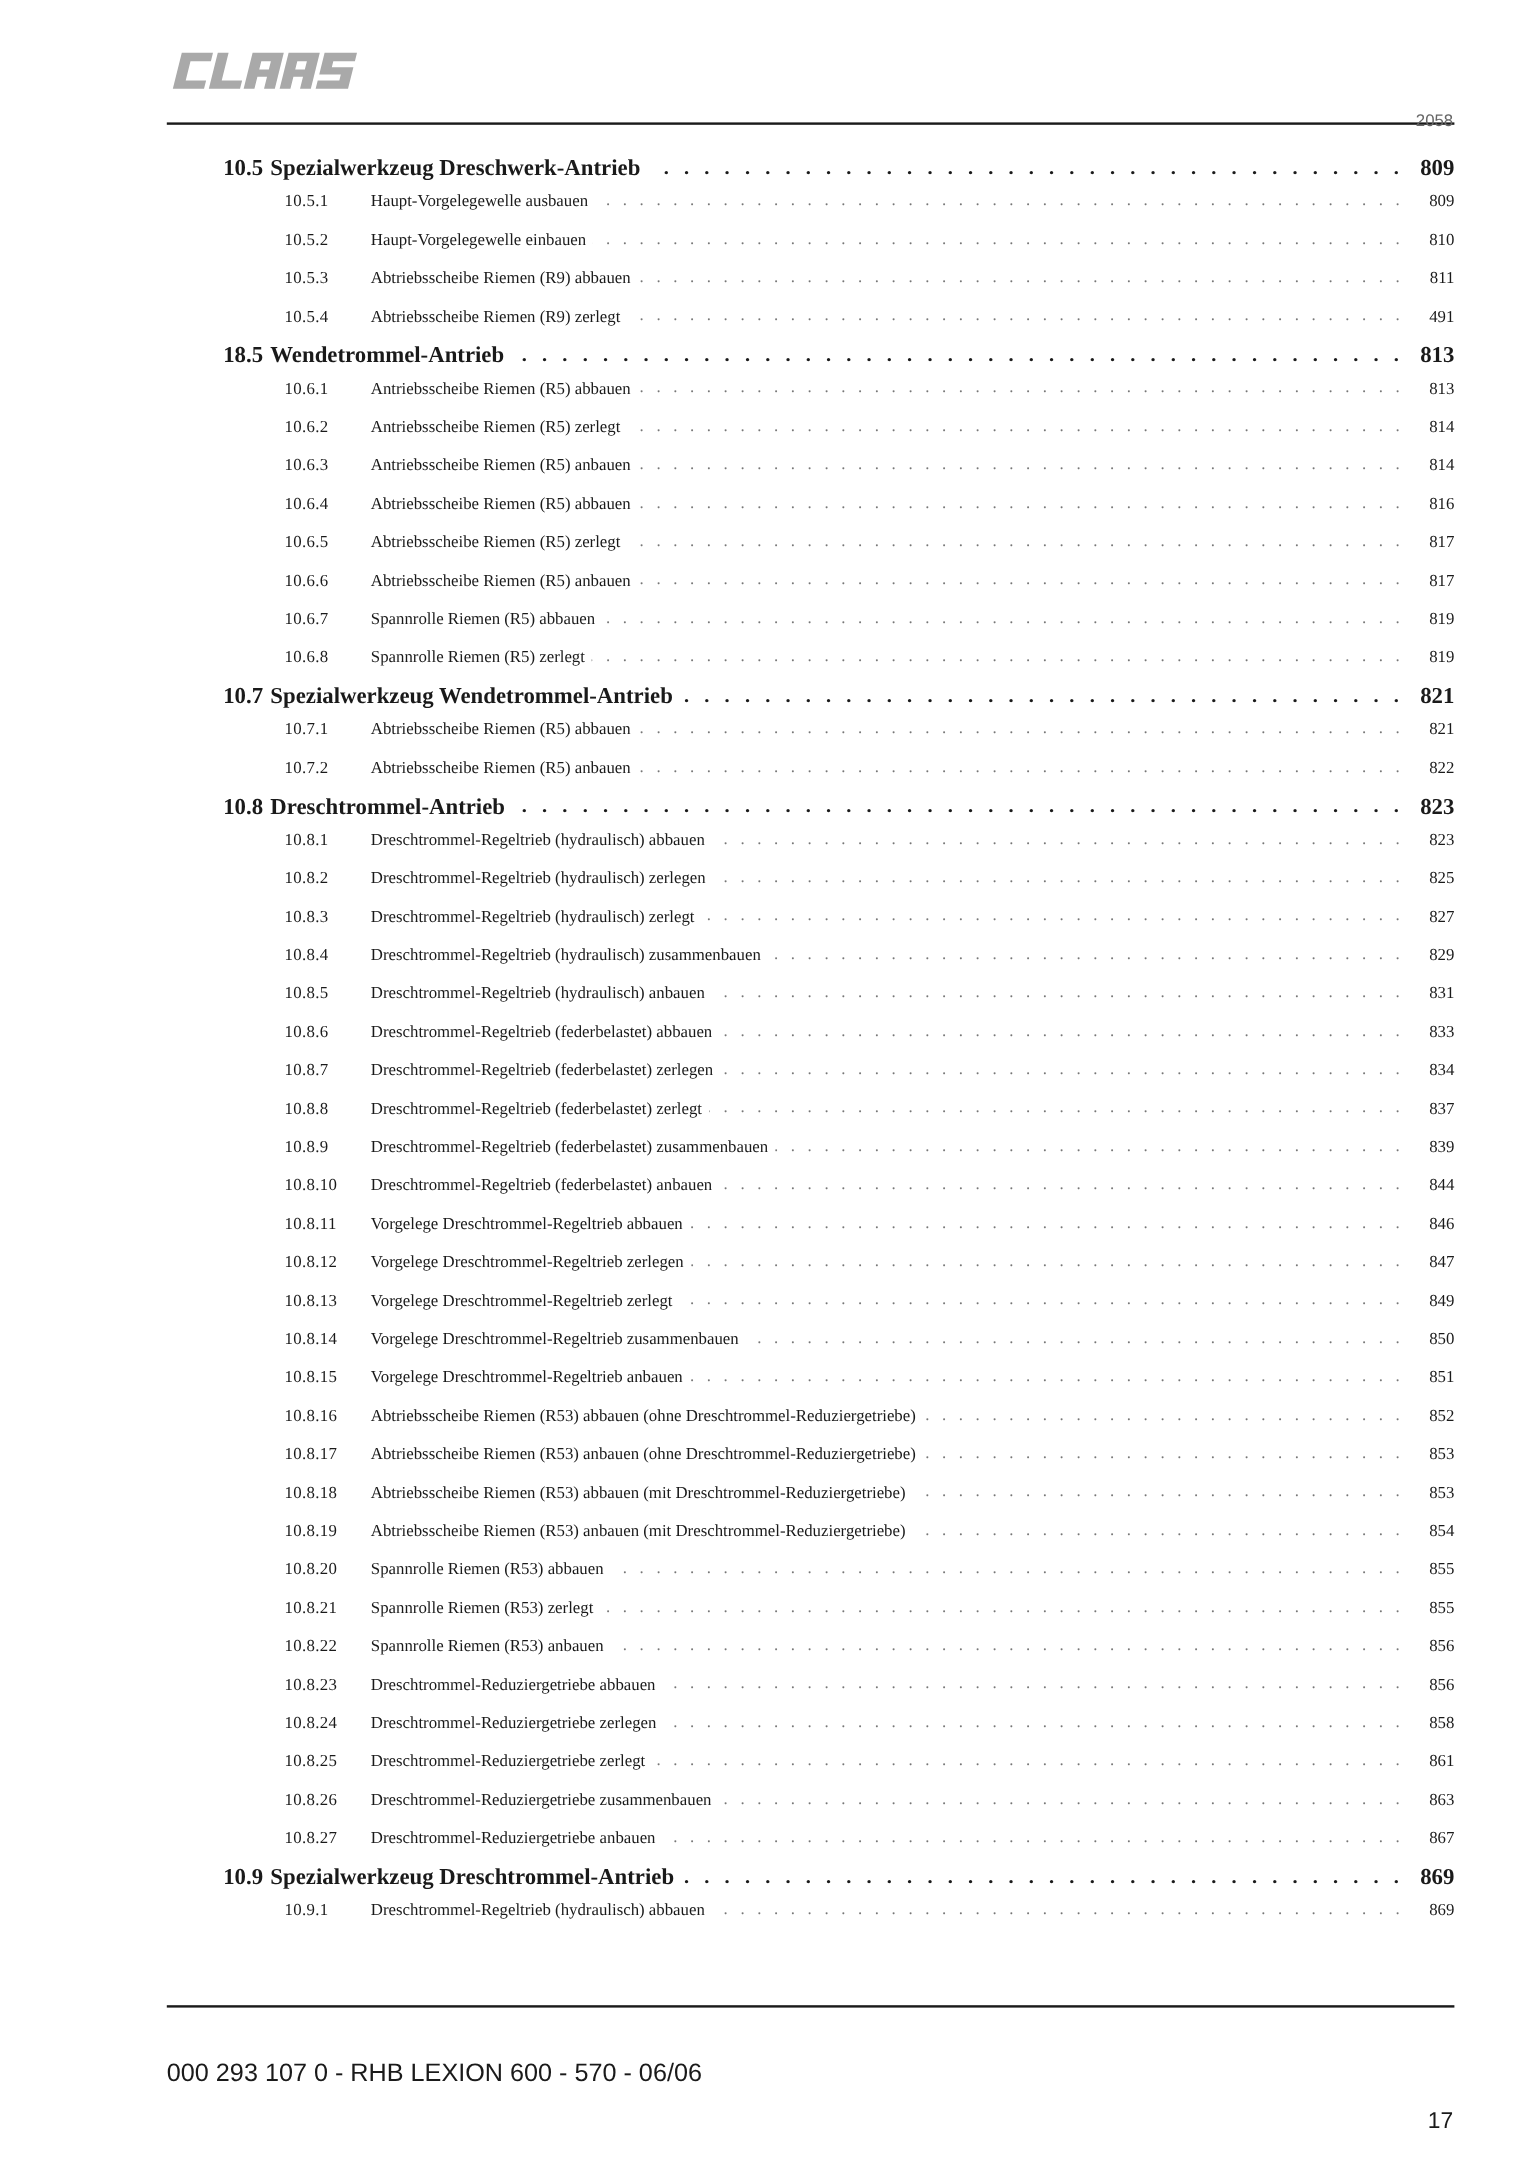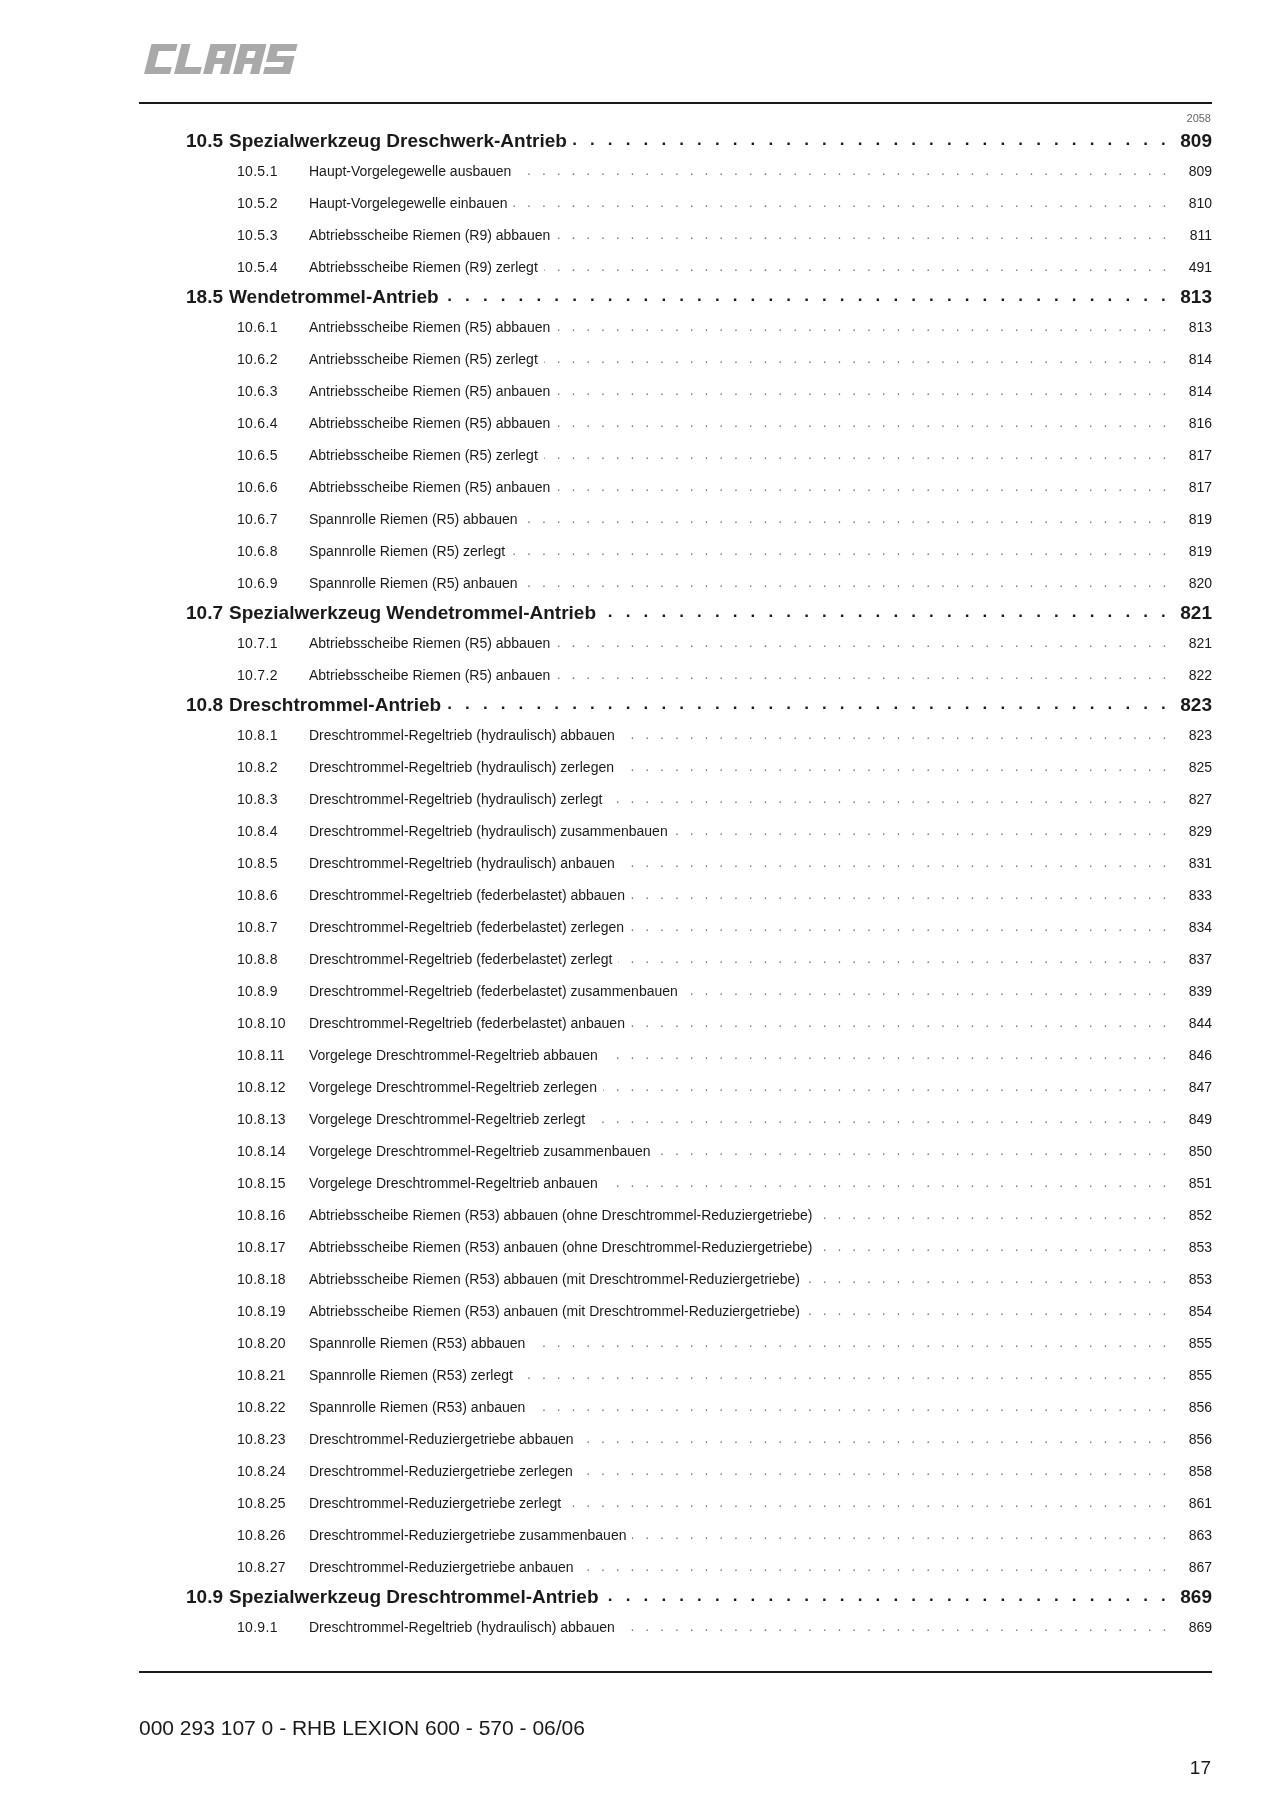--- a/index.html
+++ b/index.html
@@ -2,23 +2,23 @@
 <html><head>
 <meta charset="utf-8">
 <style>
   html, body { margin: 0; padding: 0; background: #ffffff; }
   body { width: 1272px; height: 1800px; position: relative; overflow: hidden;
          font-family: "Liberation Sans", sans-serif; color: #1a1a1a; }
   .logo { position: absolute; left: 140px; top: 42px; width: 160px; height: 34px; }
   .rule { position: absolute; left: 139px; width: 1073px; height: 2px; background: #1a1a1a; }
   .rule.top { top: 102px; }
   .rule.bottom { top: 1671px; }
-  .docref { position: absolute; right: 61px; top: 112px; font-size: 11px; color: #666; }
+  .docref { position: absolute; right: 61px; top: 92px; font-size: 14px; color: #666; }
   .toc { position: absolute; left: 186px; top: 127px; width: 1026px; }
-  .row { display: flex; align-items: center; height: 32px; line-height: 28px; white-space: nowrap; }
+  .row { display: flex; align-items: flex-start; height: 32px; line-height: 28px; white-space: nowrap; font-family: Liberation Serif, serif; }
   .row.heading { height: 28px; font-weight: bold; font-size: 19px; }
   .row.sub { font-size: 14px; padding-left: 51px; }
   .num { display: inline-block; }
   .row.heading .num { margin-right: 6px; }
   .row.sub .num { width: 72px; letter-spacing: 0.3px; }
   .title { display: inline-block; }
   .leader { flex: 1; overflow: hidden; margin: 0 6px; position: relative; top: -1px;
             color: #777; letter-spacing: 3.5px; font-size: 14px; }
   .row.heading .leader { color: #1a1a1a; font-size: 17px; letter-spacing: 4.2px; font-weight: bold; }
   .leader::before { content: ". . . . . . . . . . . . . . . . . . . . . . . . . . . . . . . . . . . . . . . . . . . . . . . . . . . . . . . . . . . . . . . . . . . . . . . . . . . . . . . . . . . . . . . . . . . . . . . . . . . . . . . . . . . . . . . . . . . . . . . . . . . . . . . . . ."; 
@@ -126,26 +126,20 @@
       <span class="title">Spannrolle Riemen (R5) abbauen</span>
       <span class="leader"></span>
       <span class="page">819</span>
     </div>
     <div class="row sub">
       <span class="num">10.6.8</span>
       <span class="title">Spannrolle Riemen (R5) zerlegt</span>
       <span class="leader"></span>
       <span class="page">819</span>
     </div>
-    <div class="row sub">
-      <span class="num">10.6.9</span>
-      <span class="title">Spannrolle Riemen (R5) anbauen</span>
-      <span class="leader"></span>
-      <span class="page">820</span>
-    </div>
     <div class="row heading">
       <span class="num">10.7</span>
       <span class="title">Spezialwerkzeug Wendetrommel-Antrieb</span>
       <span class="leader"></span>
       <span class="page">821</span>
     </div>
     <div class="row sub">
       <span class="num">10.7.1</span>
       <span class="title">Abtriebsscheibe Riemen (R5) abbauen</span>
       <span class="leader"></span>

